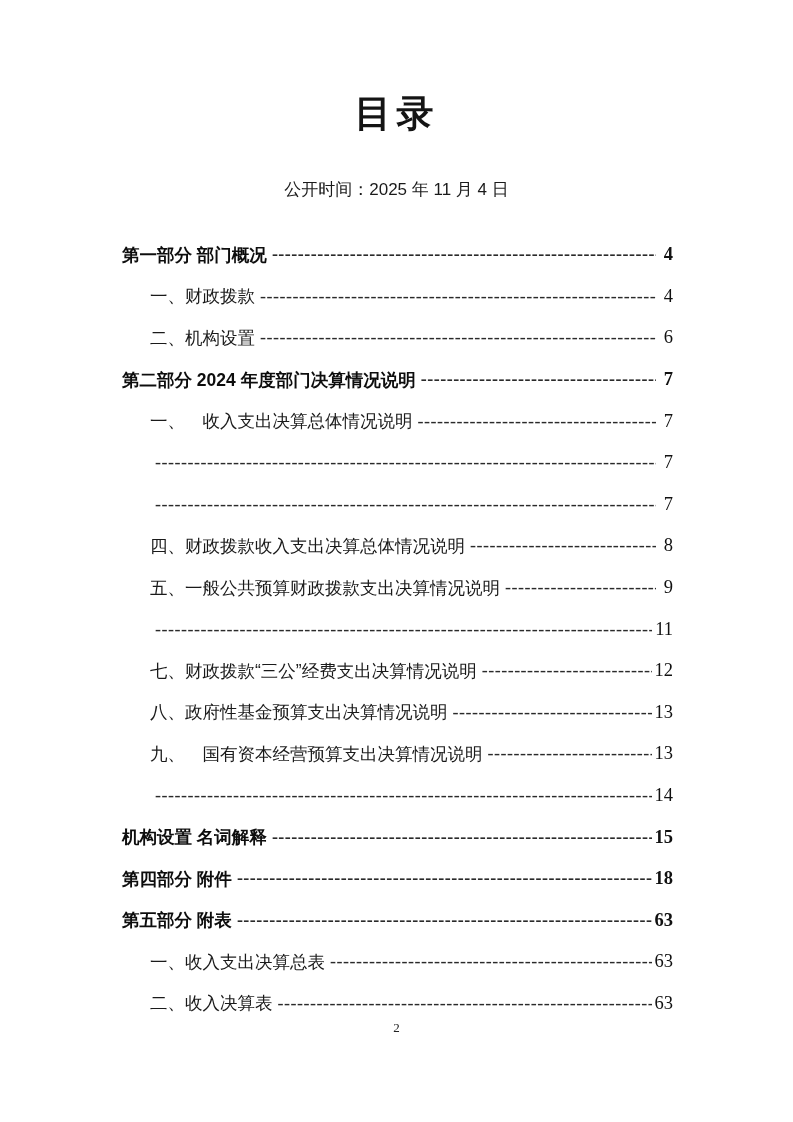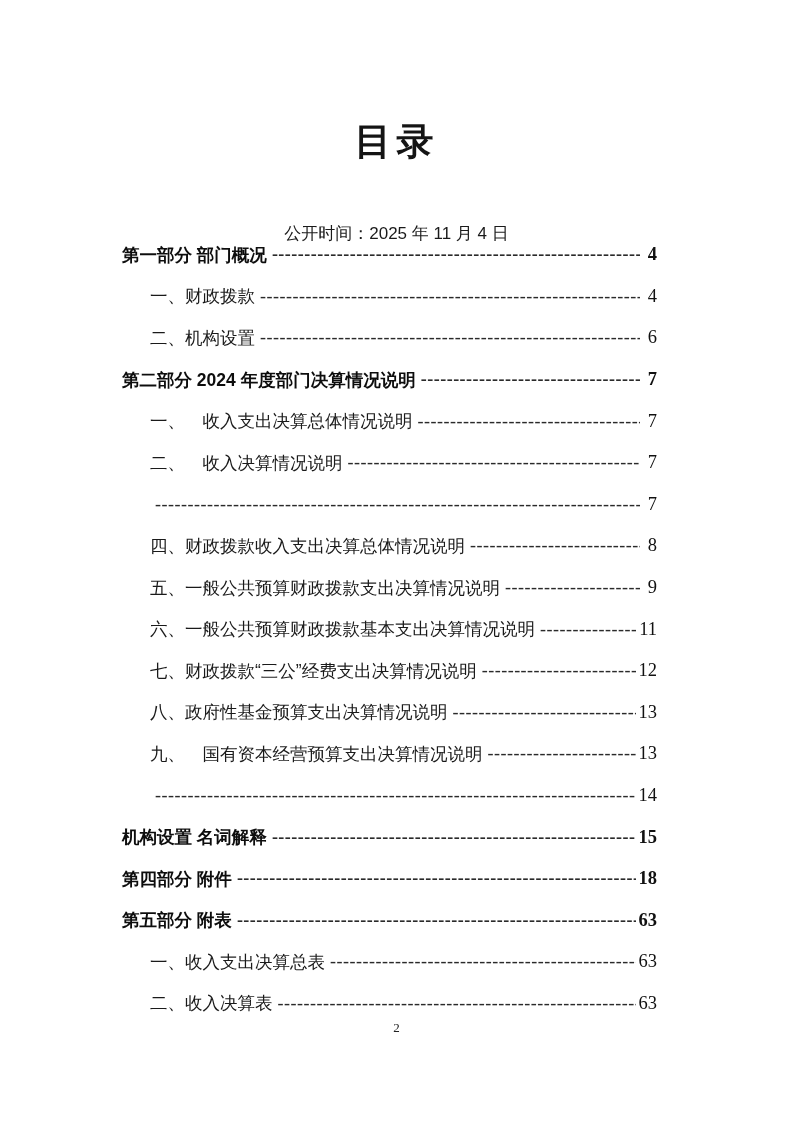--- a/index.html
+++ b/index.html
@@ -8,40 +8,40 @@
     position: relative;
     width: 793px;
     height: 1122px;
     margin: 0 auto;
     background: #ffffff;
     color: #111111;
     font-family: "Liberation Sans", sans-serif;
     overflow: hidden;
   }
   .doc-title {
-    padding-top: 118px;
+    padding-top: 90px;
     text-align: center;
     font-size: 37px;
     font-weight: 700;
     letter-spacing: 5px;
     line-height: 1.3;
     color: #141414;
   }
   .publish-time {
-    margin-top: 56px;
+    margin-top: 40px;
     text-align: center;
     font-size: 17px;
     font-weight: 400;
     color: #1a1a1a;
     white-space: pre;
   }
   .toc {
     position: absolute;
     left: 122px;
-    right: 136px;
+    right: 120px;
     top: 234px;
   }
   .toc-row {
     display: flex;
     align-items: center;
     height: 41.6px;
     font-size: 17.5px;
     font-weight: 400;
     color: #1a1a1a;
   }
@@ -112,21 +112,20 @@
       <span class="pagenum">7</span>
     </div>
 
     <div class="toc-row lvl1">
       <span class="toc-label">一、　收入支出决算总体情况说明</span>
       <span class="leader">--------------------------------------------------------------------------------------------------------------------------------------------------------------------------------------------------------</span>
       <span class="pagenum">7</span>
     </div>
 
     <div class="toc-row lvl1">
-      <span class="toc-label">二、　收入决算情况说明</span>
       <span class="leader">--------------------------------------------------------------------------------------------------------------------------------------------------------------------------------------------------------</span>
       <span class="pagenum">7</span>
     </div>
 
     <div class="toc-row lvl1">
       <span class="leader">--------------------------------------------------------------------------------------------------------------------------------------------------------------------------------------------------------</span>
       <span class="pagenum">7</span>
     </div>
 
     <div class="toc-row lvl1">
@@ -135,21 +134,20 @@
       <span class="pagenum">8</span>
     </div>
 
     <div class="toc-row lvl1">
       <span class="toc-label">五、一般公共预算财政拨款支出决算情况说明</span>
       <span class="leader">--------------------------------------------------------------------------------------------------------------------------------------------------------------------------------------------------------</span>
       <span class="pagenum">9</span>
     </div>
 
     <div class="toc-row lvl1">
-      <span class="toc-label">六、一般公共预算财政拨款基本支出决算情况说明</span>
       <span class="leader">--------------------------------------------------------------------------------------------------------------------------------------------------------------------------------------------------------</span>
       <span class="pagenum">11</span>
     </div>
 
     <div class="toc-row lvl1">
       <span class="toc-label">七、财政拨款“三公”经费支出决算情况说明</span>
       <span class="leader">--------------------------------------------------------------------------------------------------------------------------------------------------------------------------------------------------------</span>
       <span class="pagenum">12</span>
     </div>
 

